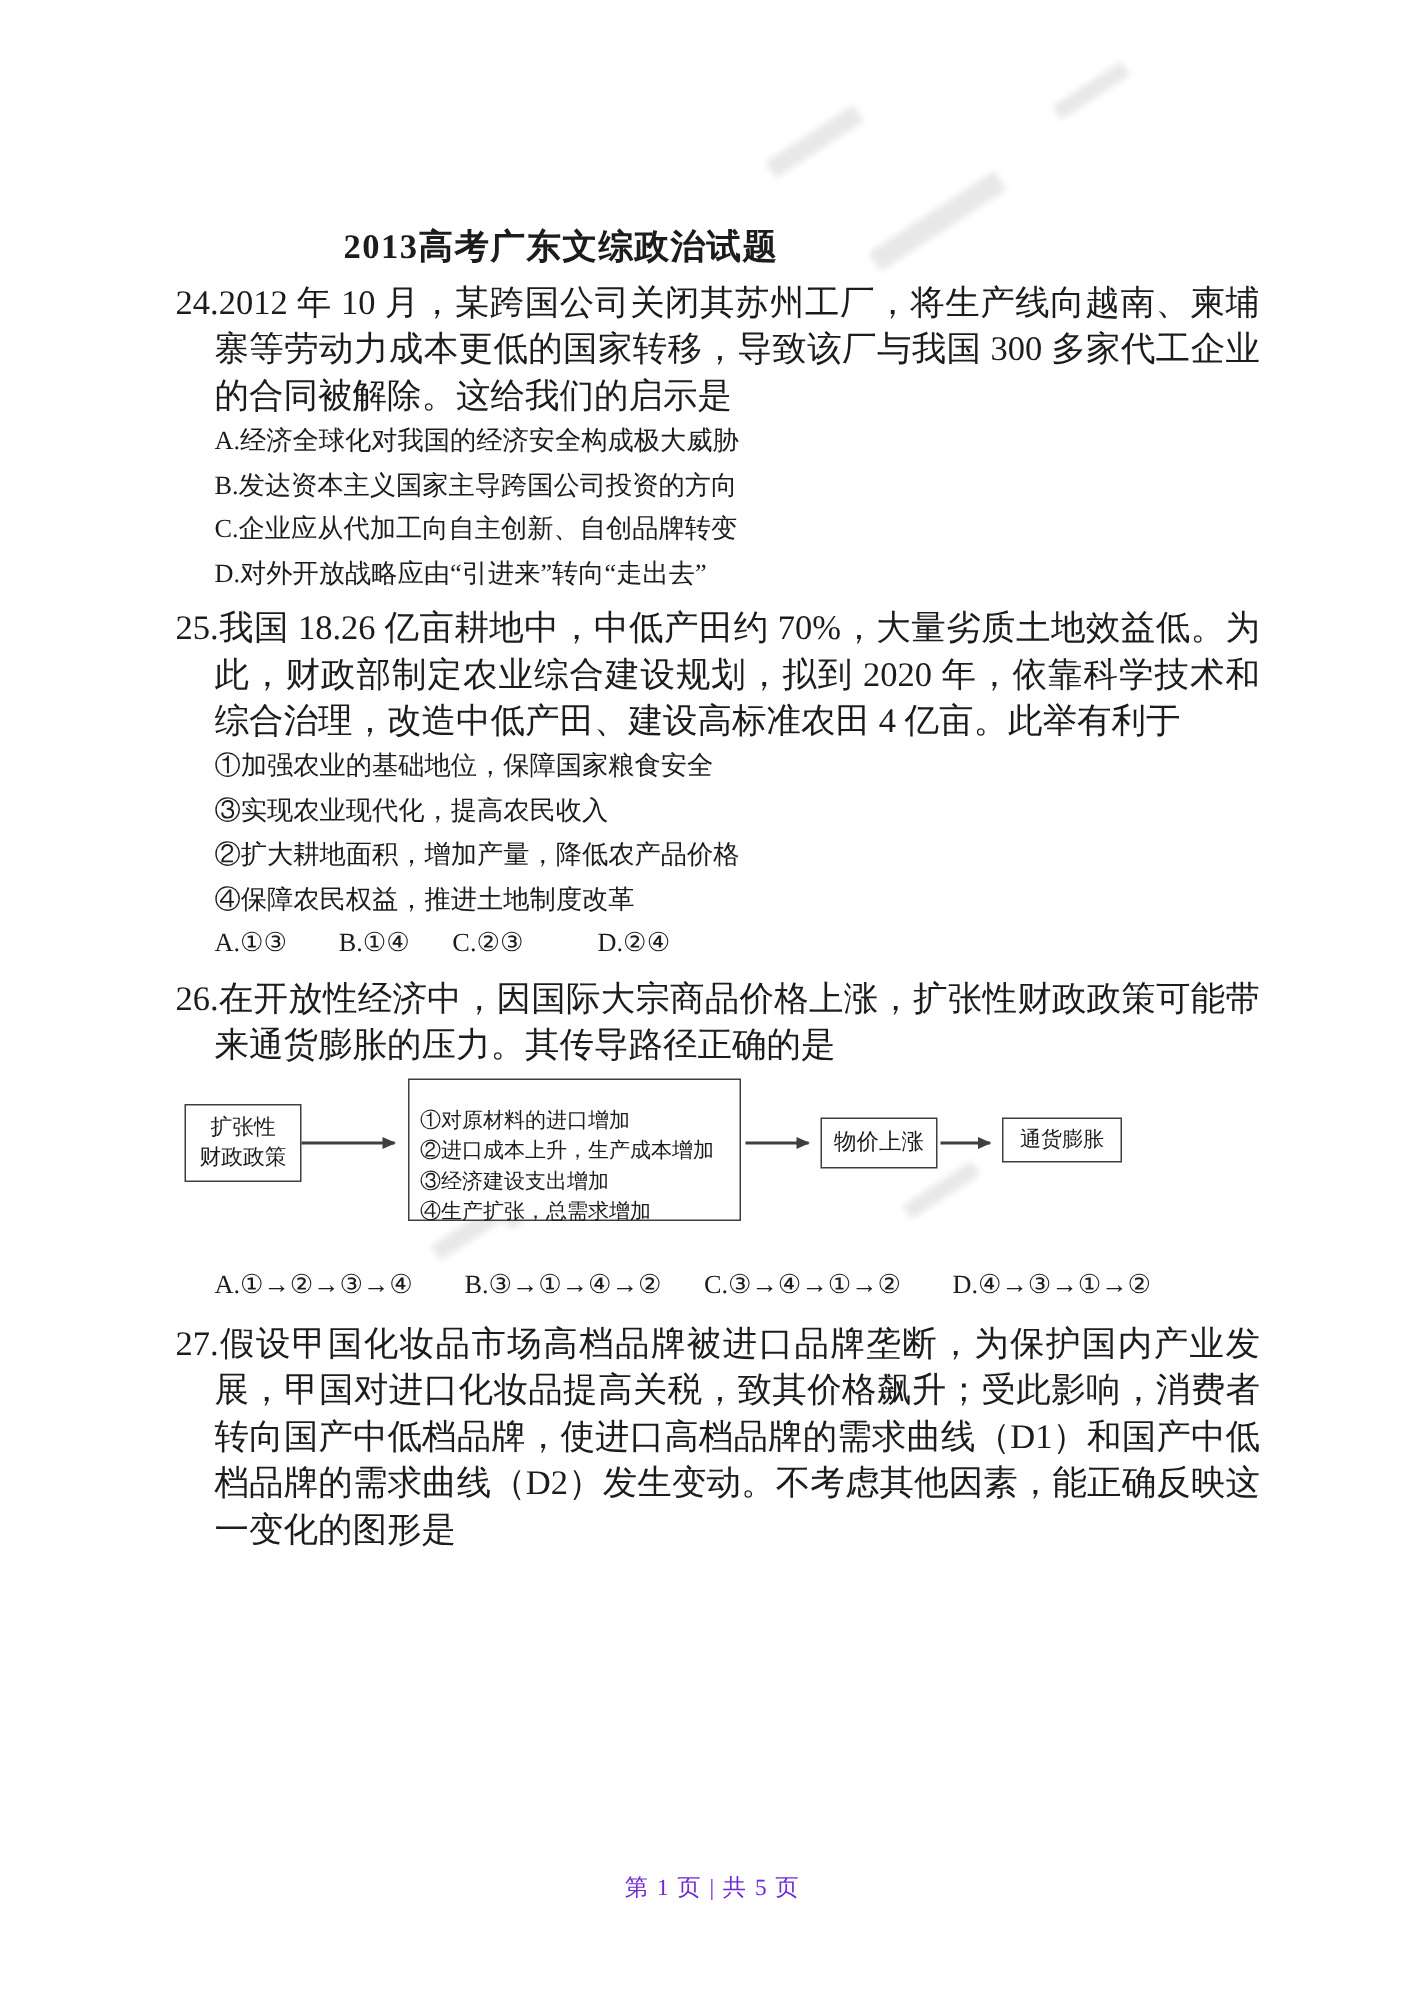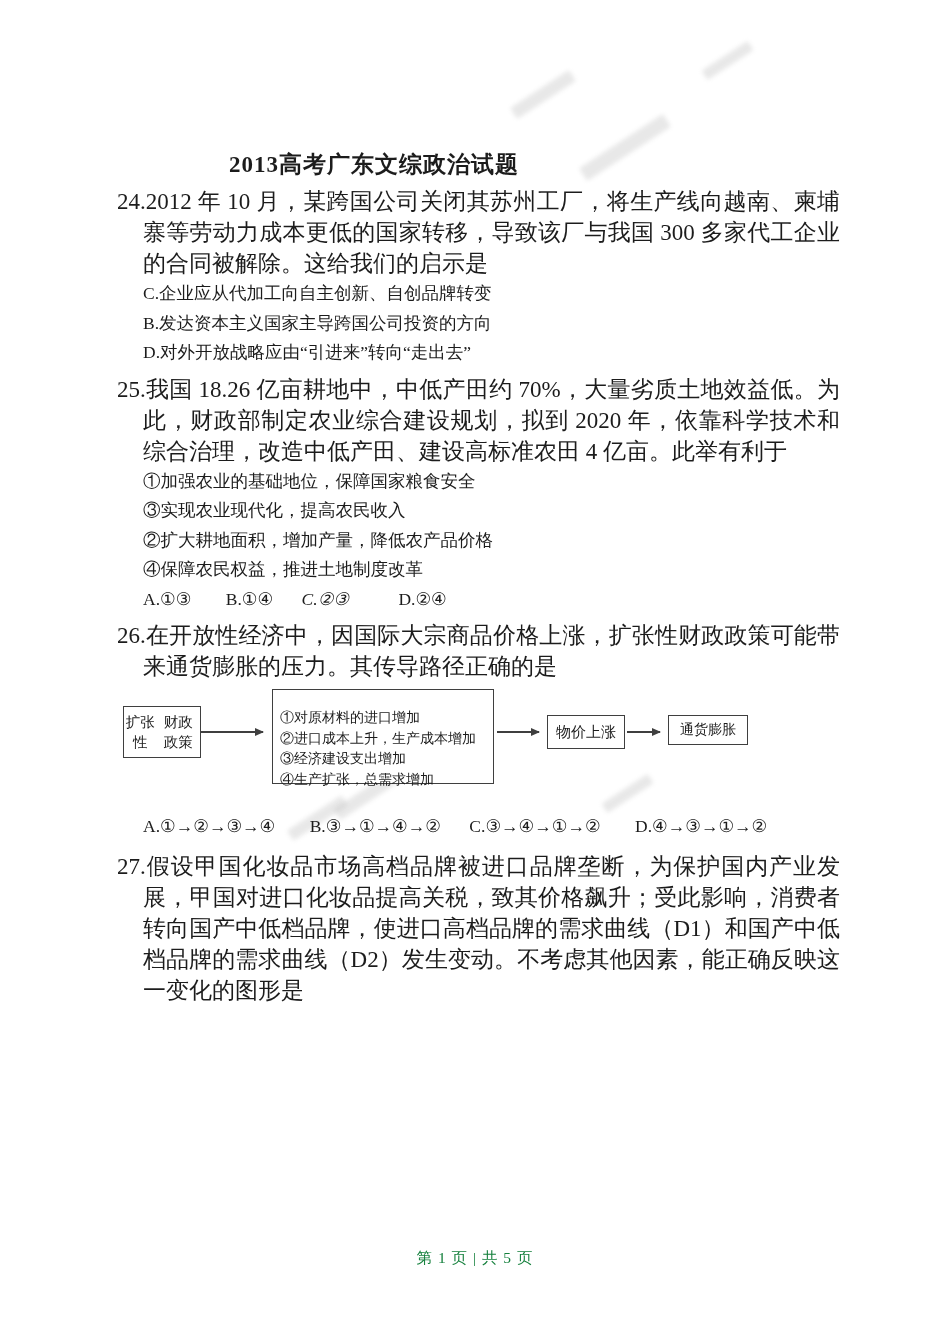--- a/index.html
+++ b/index.html
@@ -51,38 +51,38 @@
   }
   .opts-row {
     margin-left: 26px;
     font-size: 17.5px;
     line-height: 29.5px;
     white-space: nowrap;
   }
   .opts-row .opt { display: inline-block; }
   .opts-row .g30 { margin-right: 30px; }
   .opts-row .g24 { margin-right: 24px; }
-  .opts-row .g45 { margin-right: 45px; font-style: italic; }
+  .opts-row .g45 { margin-right: 45px; }
 
   
   .flowchart {
     position: relative;
     height: 112px;
     margin-top: 4px;
   }
   .fc-box {
     position: absolute;
     border: 1.5px solid #3f3f3f;
     background: #fff;
     display: flex;
     align-items: center;
     justify-content: center;
     text-align: center;
   }
-  .fc-start   { left: 6px;   top: 20px; width: 78px;  height: 52px; font-size: 14.5px; line-height: 20px; }
+  .fc-start   { left: 6px;   top: 20px; width: 78px;  height: 52px; font-size: 14.5px; line-height: 20px; flex-direction: column; }
   .fc-process { left: 155px; top: 3px;  width: 222px; height: 95px;
                 display: block; padding: 18px 7px; text-align: left;
                 font-size: 14px; line-height: 20.5px; }
   .fc-price     { left: 430px; top: 29px; width: 78px; height: 34px; font-size: 15px; }
   .fc-inflation { left: 551px; top: 29px; width: 80px; height: 30px; font-size: 14px; }
   .fc-arrow {
     position: absolute;
     height: 2px;
     background: #3f3f3f;
     top: 45px;
@@ -100,21 +100,21 @@
   .fc-a2 { left: 380px; width: 42px; }
   .fc-a3 { left: 510px; width: 33px; }
 
   
   .footer {
     position: absolute;
     left: 0; right: 0;
     top: 1248px;
     text-align: center;
     font-size: 15.5px;
-    color: #15803d;
+    color: #6d28d9;
     letter-spacing: 1px;
   }
 
   
   .wm {
     position: absolute;
     background: #b9b9b9;
     opacity: 0.32;
     filter: blur(2px);
     transform: rotate(-33deg);
@@ -140,22 +140,23 @@
 <div class="wm wm6"></div>
 <div class="wm wm7"></div>
 
 <div class="page">
 
   <div class="doc-title">2013高考广东文综政治试题</div>
 
 
   <div class="question">
     <p class="stem"><span>24.</span><span>2012 年 10 月，某跨国公司关闭其苏州工厂，将生产线向越南、柬埔寨等劳动力成本更低的国家转移，导致该厂与我国 300 多家代工企业的合同被解除。这给我们的启示是</span></p>
+    <div class="opt-line">A.经济全球化对我国的经济安全构成极大威胁</div>
+    <div class="opt-line">B.发达资本主义国家主导跨国公司投资的方向</div>
     <div class="opt-line">C.企业应从代加工向自主创新、自创品牌转变</div>
-    <div class="opt-line">B.发达资本主义国家主导跨国公司投资的方向</div>
     <div class="opt-line">D.对外开放战略应由“引进来”转向“走出去”</div>
   </div>
 
   <div class="question">
     <p class="stem"><span>25.</span><span>我国 18.26 亿亩耕地中，中低产田约 70%，大量劣质土地效益低。为此，财政部制定农业综合建设规划，拟到 2020 年，依靠科学技术和综合治理，改造中低产田、建设高标准农田 4 亿亩。此举有利于</span></p>
     <div class="sub-item">①加强农业的基础地位，保障国家粮食安全</div>
     <div class="sub-item">③实现农业现代化，提高农民收入</div>
     <div class="sub-item">②扩大耕地面积，增加产量，降低农产品价格</div>
     <div class="sub-item">④保障农民权益，推进土地制度改革</div>
     <div class="opts-row">

